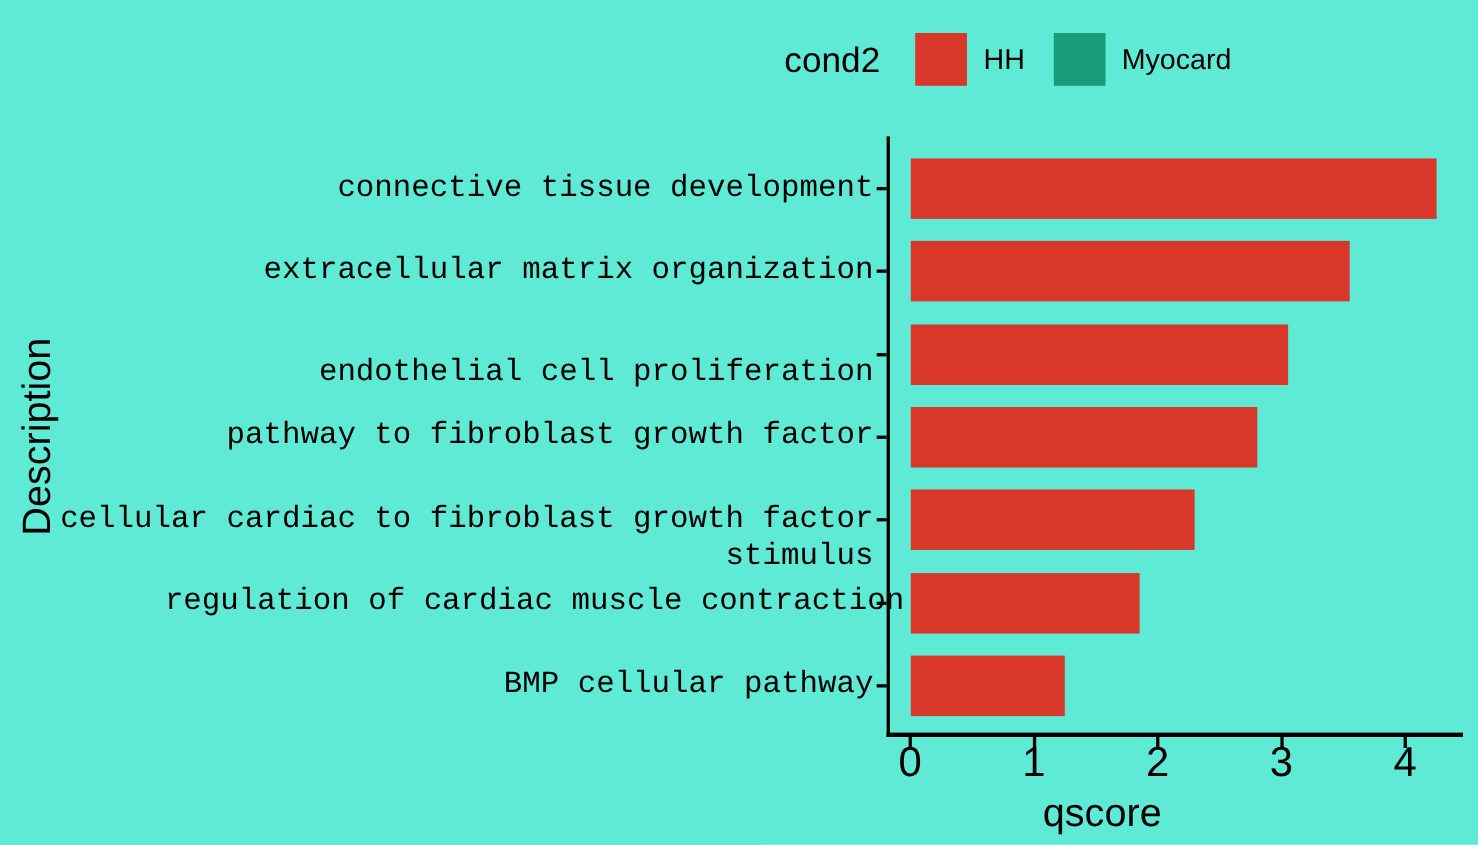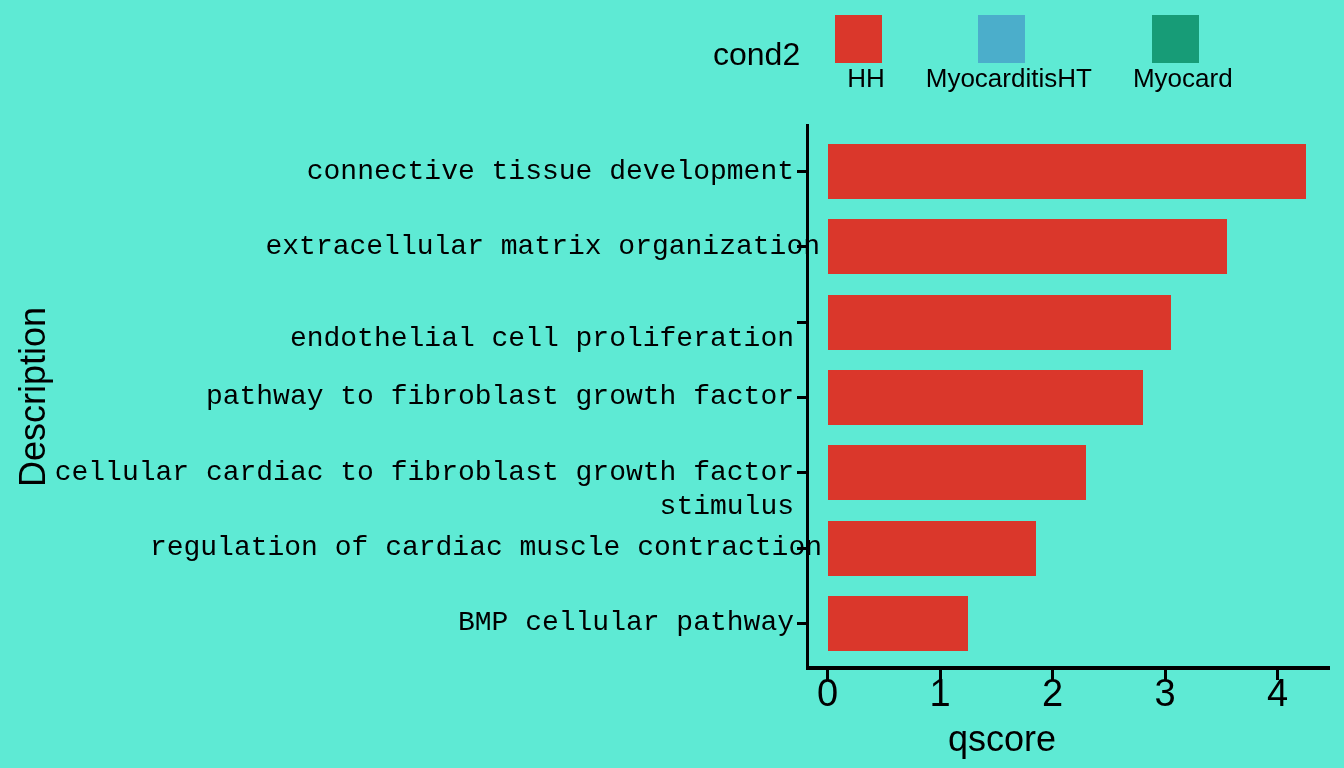--- a/index.html
+++ b/index.html
@@ -3,21 +3,21 @@
 <meta charset="utf-8">
 <style>
   html,body{margin:0;padding:0;}
   body{width:1344px;height:768px;overflow:hidden;background:#ffffff;
        font-family:"Liberation Sans", sans-serif;color:#000;}
   .figure{position:relative;width:1344px;height:768px;overflow:hidden;background:#5eead4;}
 
   
   .legend{position:absolute;left:713px;top:30px;height:48px;display:flex;align-items:center;white-space:nowrap;}
   .legend-title{font-size:32px;color:#000;}
-  .legend-item{display:flex;align-items:center;margin-left:26px;flex-direction:column;}
+  .legend-item{display:flex;align-items:center;margin-left:26px;}
   .legend-item:first-of-type{margin-left:32px;}
   .legend-key{width:47px;height:48px;flex:0 0 auto;}
   .legend-label{margin-left:15px;font-size:26px;color:#000;}
 
   
   .y-axis-line{position:absolute;left:806px;top:124px;width:3px;height:546px;background:#000;}
   .x-axis-line{position:absolute;left:806px;top:666px;width:524px;height:4px;background:#000;}
   .bar{position:absolute;background:#DA372B;}
   .cat-label{position:absolute;left:0;width:794px;text-align:right;font-size:28px;line-height:34px;color:#000;font-family:Liberation Mono, monospace;}
   .y-tick{position:absolute;left:797px;width:9px;height:3px;background:#000;}
@@ -35,42 +35,38 @@
 <div class="figure">
 
   <div class="legend">
     <span class="legend-title">cond2</span>
     <span id="legend-items" style="display:flex;align-items:center;">
         <span class="legend-item">
           <span class="legend-key" style="background: rgb(218, 55, 43);"></span>
           <span class="legend-label">HH</span>
         </span>
         <span class="legend-item">
-          <span class="legend-key" style="background: rgb(75, 174, 203);"></span>
-          <span class="legend-label">MyocarditisHT</span>
-        </span>
-        <span class="legend-item">
           <span class="legend-key" style="background: rgb(23, 156, 119);"></span>
           <span class="legend-label">Myocard</span>
         </span>
       </span>
   </div>
 
   <div class="y-title">Description</div>
 
   <div class="y-axis-line"></div>
   <div class="x-axis-line"></div>
 
   <div id="panel-layer">
       <div class="bar" style="left: 827.5px; top: 144px; height: 55px; width: 478.125px; background: rgb(218, 55, 43);"></div>
       <div class="y-tick" style="top: 170px;"></div>
       <div class="cat-label" style="top: 154.5px;">connective tissue development</div>
       <div class="bar" style="left: 827.5px; top: 219.3px; height: 55px; width: 399.375px; background: rgb(218, 55, 43);"></div>
       <div class="y-tick" style="top: 245.3px;"></div>
-      <div class="cat-label" style="top: 229.8px; margin-left: 26px;">extracellular matrix organization</div>
+      <div class="cat-label" style="top: 229.8px;">extracellular matrix organization</div>
       <div class="bar" style="left: 827.5px; top: 294.6px; height: 55px; width: 343.125px; background: rgb(218, 55, 43);"></div>
       <div class="y-tick" style="top: 320.6px;"></div>
       <div class="cat-label" style="top: 322px;">endothelial cell proliferation</div>
       <div class="bar" style="left: 827.5px; top: 369.9px; height: 55px; width: 315px; background: rgb(218, 55, 43);"></div>
       <div class="y-tick" style="top: 395.9px;"></div>
       <div class="cat-label" style="top: 380.4px;">pathway to fibroblast growth factor</div>
       <div class="bar" style="left: 827.5px; top: 445.2px; height: 55px; width: 258.75px; background: rgb(218, 55, 43);"></div>
       <div class="y-tick" style="top: 471.2px;"></div>
       <div class="cat-label" style="top: 455.7px;">cellular cardiac to fibroblast growth factor stimulus</div>
       <div class="bar" style="left: 827.5px; top: 520.5px; height: 55px; width: 208.125px; background: rgb(218, 55, 43);"></div>

